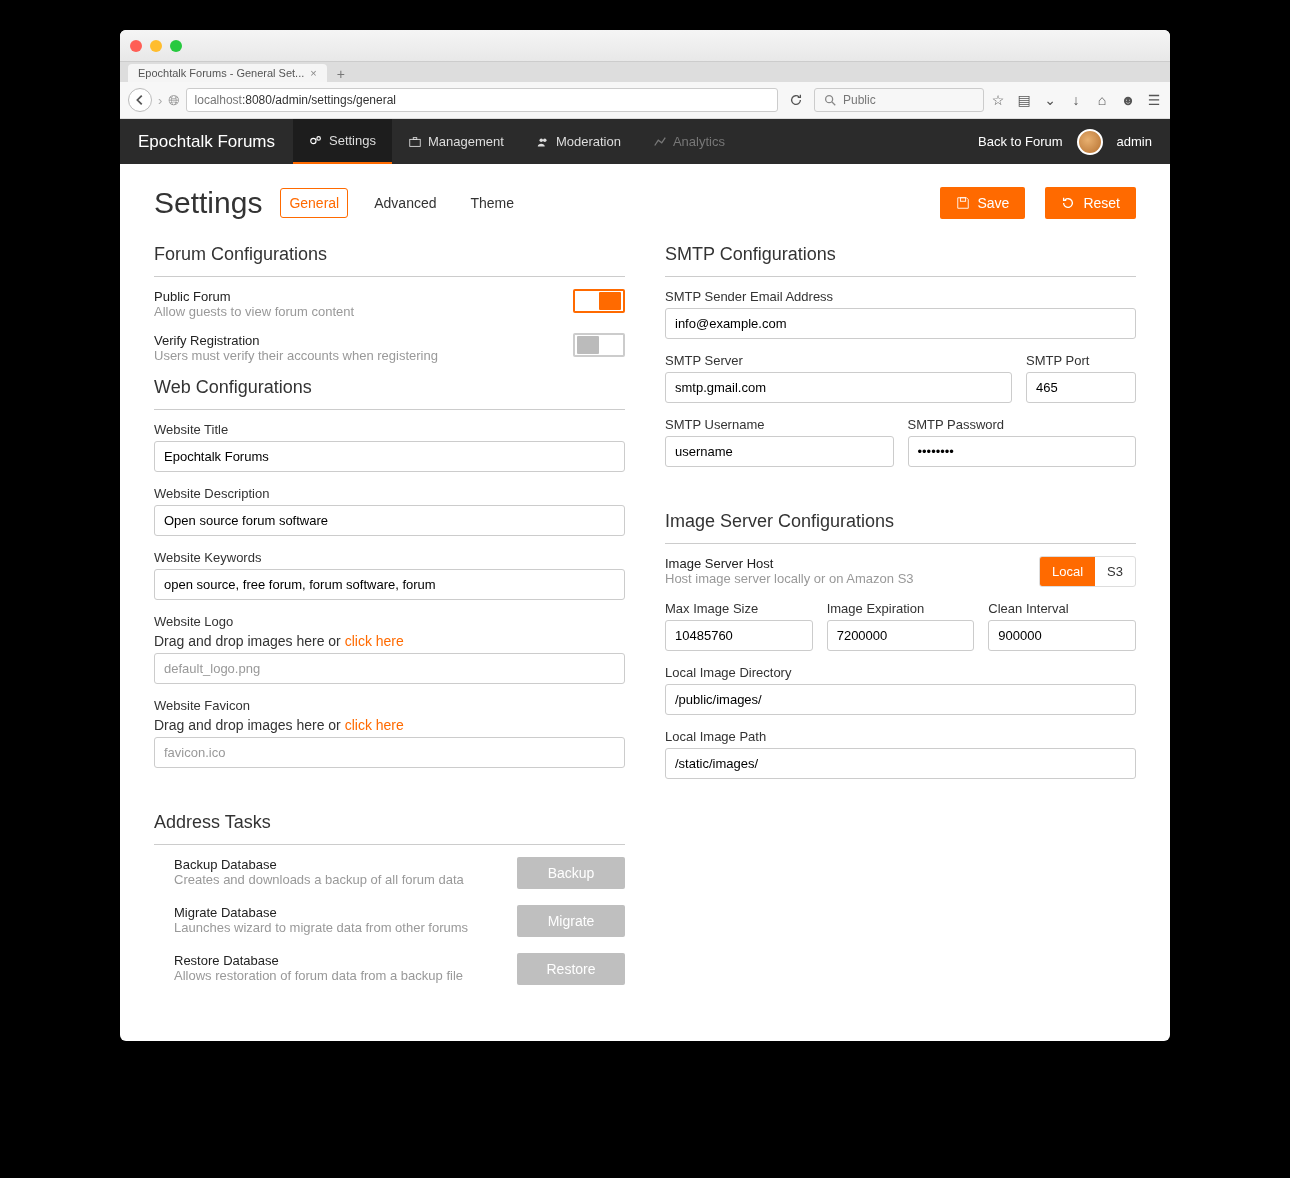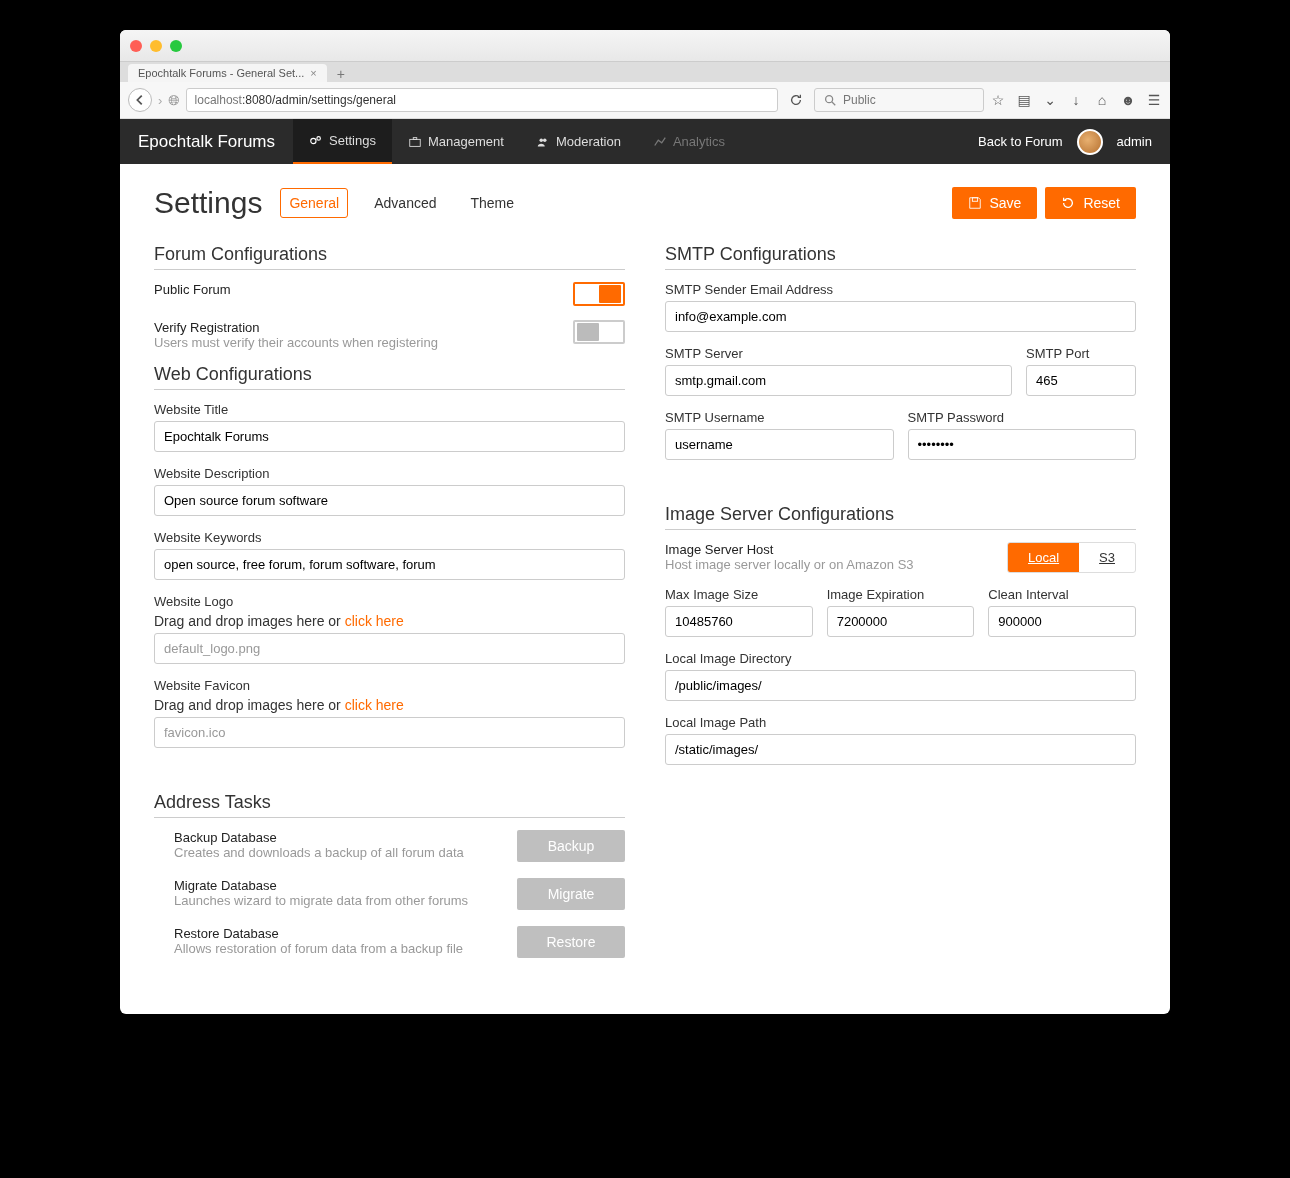--- a/index.html
+++ b/index.html
@@ -26,43 +26,43 @@
   .nav-item.active { background:#1d1d1d; border-bottom:2px solid #ff6a00; }
   .nav-item.disabled { color:#777; }
   .nav-right { margin-left:auto; display:flex; align-items:center; gap:14px; padding-right:18px; font-size:13px; }
   .avatar { width:26px; height:26px; border-radius:50%; background:radial-gradient(circle at 40% 40%,#e8b070,#b57030); border:2px solid #fff; }
   .page { padding: 22px 34px 40px; }
   .page-head { display:flex; align-items:center; gap:18px; margin-bottom:16px; }
   .page-title { font-size:30px; font-weight:400; }
   .subtabs { display:flex; gap:18px; align-items:center; }
   .subtab { padding:6px 8px; font-size:14px; cursor:pointer; }
   .subtab.active { color:#ff6a00; border:1px solid #ff6a00; border-radius:3px; }
-  .head-actions { margin-left:auto; display:flex; gap:8px; }
+  .head-actions { margin-left:auto; display:flex; gap:20px; }
   .btn-orange { background:#ff6a00; color:#fff; border:none; padding:8px 16px; font-size:14px; display:flex; align-items:center; gap:8px; cursor:pointer; border-radius:2px; }
   .cols { display:flex; gap:40px; }
   .col { flex:1; }
-  h2.section { font-size:18px; font-weight:400; border-bottom:1px solid #ccc; padding-bottom:4px; margin:8px 0 12px; }
+  h2.section { font-size:18px; font-weight:400; border-bottom:1px solid #ccc; padding-bottom:11px; margin:8px 0 12px; }
   .field-row { display:flex; align-items:flex-start; margin-bottom:14px; }
   .field-row .labels { flex:1; }
   .labels .lab { font-size:13px; color:#222; }
   .labels .sub { font-size:13px; color:#999; }
   .toggle { width:52px; height:24px; border:2px solid #ccc; border-radius:2px; position:relative; background:#fff; }
   .toggle .knob { width:22px; height:18px; background:#bbb; position:absolute; top:1px; left:2px; border-radius:1px; }
   .toggle.on { border-color:#ff6a00; }
   .toggle.on .knob { background:#ff6a00; left:auto; right:2px; }
   .form-label { font-size:13px; margin-bottom:4px; display:block; }
   input.txt { width:100%; border:1px solid #ccc; border-radius:3px; padding:7px 9px; font-size:13px; margin-bottom:14px; }
   input.txt.readonly { color:#999; }
   .dragtext { font-size:14px; margin-bottom:4px; }
   .dragtext a { color:#ff6a00; text-decoration:none; }
   .row-flex { display:flex; gap:14px; }
   .row-flex > div { flex:1; }
   .row-flex.port > div:last-child { flex:0 0 110px; }
   .seg { display:flex; border:1px solid #ddd; border-radius:3px; overflow:hidden; }
-  .seg div { padding:7px 20px; font-size:13px; cursor:pointer;text-decoration:underline; }
+  .seg div { padding:7px 12px; font-size:13px; cursor:pointer; }
   .seg div.active { background:#ff6a00; color:#fff; }
   .btn-grey { background:#bfbfbf; color:#fff; border:none; padding:8px 0; width:108px; font-size:14px; cursor:pointer; border-radius:2px; }
   .db-row { display:flex; align-items:flex-start; margin-bottom:16px; }
   .db-row .labels { flex:1;margin-left:20px; }
   .icon { width:14px; height:14px; fill:currentColor; }
 </style>
 </head>
 <body>
 
 <div class="window">
@@ -181,20 +181,21 @@
       </div>
     </div>
 
     <div class="cols">
 
       <div class="col">
         <h2 class="section">Forum Configurations</h2>
         <div class="field-row">
           <div class="labels">
             <div class="lab">Public Forum</div>
+            <div class="sub">Allow guests to view forum content</div>
           </div>
           <div class="toggle on">
               <div class="knob"></div>
             </div>
         </div>
         <div class="field-row">
           <div class="labels">
             <div class="lab">Verify Registration</div>
             <div class="sub">Users must verify their accounts when registering</div>
           </div>

